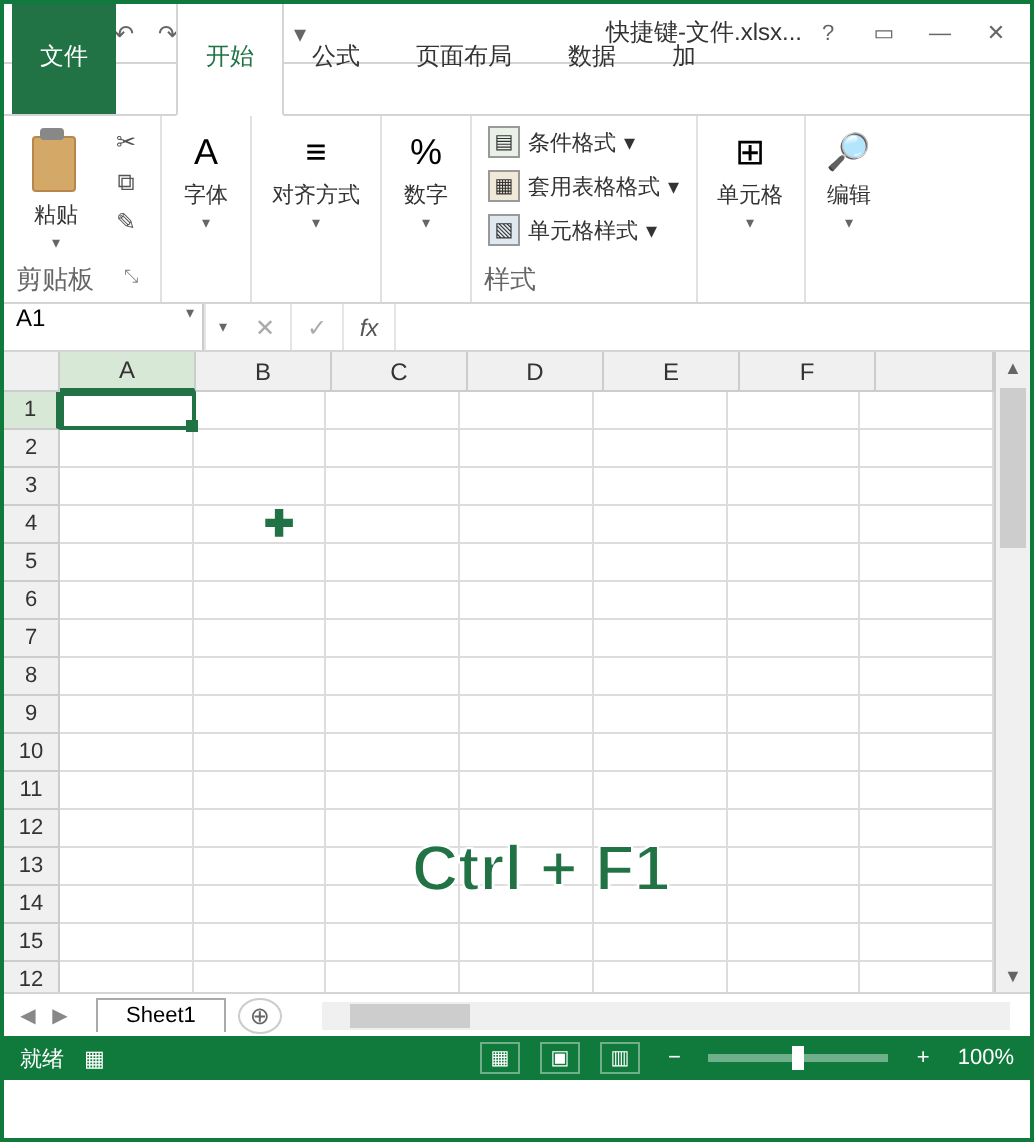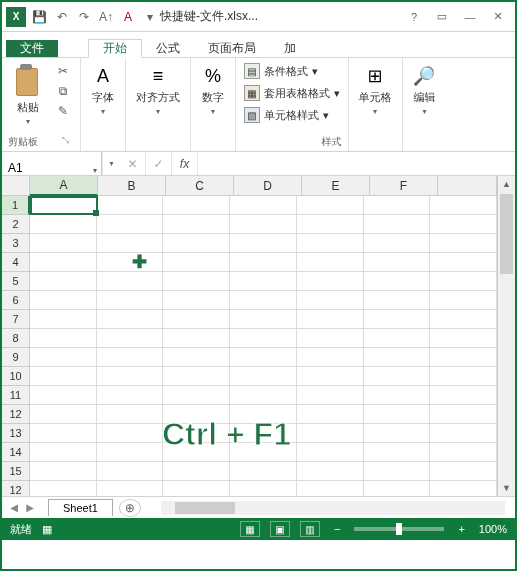--- a/index.html
+++ b/index.html
@@ -3,52 +3,52 @@
 <meta charset="utf-8">
 <style>
 * { box-sizing: border-box; margin: 0; padding: 0; font-family: "Microsoft YaHei", "Segoe UI", sans-serif; }
 body { background: #fff; width: 517px; height: 571px; border: 2px solid #0f7a3c; overflow: hidden; position: relative; }
 
 
 .titlebar { height: 30px; background: #fff; display: flex; align-items: center; padding: 0 4px; border-bottom: 1px solid #d4d4d4; }
 .titlebar .xl-icon { width: 20px; height: 20px; background: #217346; color: #fff; display: flex; align-items: center; justify-content: center; font-size: 10px; font-weight: bold; margin-right: 4px; }
 .titlebar .qat { display: flex; gap: 2px; }
 .titlebar .qat .qbtn { width: 20px; height: 20px; display: flex; align-items: center; justify-content: center; color: #666; font-size: 12px; cursor: pointer; }
-.titlebar .title { flex: 1; text-align: left; font-size: 12px; color: #333; }
+.titlebar .title { flex: 1; text-align: right; font-size: 12px; color: #333; }
 .titlebar .wincontrols { display: flex; gap: 2px; }
 .titlebar .wincontrols .wbtn { width: 26px; height: 20px; display: flex; align-items: center; justify-content: center; color: #666; font-size: 11px; cursor: pointer; }
 
 
 .ribbon-tabs { height: 26px; background: #fff; display: flex; align-items: flex-end; padding-left: 4px; border-bottom: 1px solid #d4d4d4; }
-.ribbon-tabs .tab { padding: 0 14px; font-size: 12px; color: #333; cursor: pointer; }
+.ribbon-tabs .tab { padding: 20px 14px; font-size: 12px; color: #333; cursor: pointer; }
 .ribbon-tabs .tab.file { background: #217346; color: #fff; }
 .ribbon-tabs .tab.active { border: 1px solid #d4d4d4; border-bottom: 1px solid #fff; background: #fff; color: #217346; margin-bottom: -1px; margin-left: 30px; }
 
 
 .ribbon { height: 94px; background: #fff; border-bottom: 1px solid #d4d4d4; display: flex; }
 .ribbon .group { border-right: 1px solid #e1e1e1; padding: 4px 6px 2px 6px; display: flex; flex-direction: column; justify-content: space-between; }
 .ribbon .group-content { display: flex; align-items: flex-start; gap: 4px; flex: 1; }
-.ribbon .group-label { font-size: 10px; color: #666; text-align: right; padding-top: 2px; }
+.ribbon .group-label { font-size: 13px; color: #666; text-align: left; padding-top: 2px; }
 .ribbon .bigbtn { display: flex; flex-direction: column; align-items: center; gap: 2px; padding: 2px 4px; cursor: pointer; }
 .ribbon .bigbtn .bicon { width: 24px; height: 24px; display: flex; align-items: center; justify-content: center; font-size: 18px; }
 .ribbon .bigbtn .blabel { font-size: 11px; color: #333; }
 .ribbon .bigbtn .bdrop { font-size: 8px; color: #666; }
 .ribbon .minicol { display: flex; flex-direction: column; gap: 2px; }
 .ribbon .minibtn { width: 22px; height: 18px; display: flex; align-items: center; justify-content: center; font-size: 12px; color: #555; cursor: pointer; }
 .ribbon .styleitem { display: flex; align-items: center; gap: 4px; font-size: 11px; color: #333; cursor: pointer; padding: 1px 2px; white-space: nowrap; }
 .ribbon .styleitem .sicon { width: 16px; height: 16px; display: flex; align-items: center; justify-content: center; border: 1px solid #999; font-size: 10px; }
 .ribbon .expand-footer { display: flex; justify-content: space-between; align-items: center; }
 .ribbon .expand-corner { width: 12px; height: 12px; font-size: 9px; color: #888; cursor: pointer; }
 .clipboard-icon { width: 32px; height: 34px; position: relative; }
 .clipboard-icon::before { content: ""; position: absolute; top: 4px; left: 4px; width: 20px; height: 26px; background: #d4a968; border: 1px solid #b8864a; border-radius: 2px; }
 .clipboard-icon::after { content: ""; position: absolute; top: 0; left: 8px; width: 12px; height: 6px; background: #888; border-radius: 2px; }
 
 
 .formula-bar { height: 24px; border-bottom: 1px solid #d4d4d4; display: flex; align-items: stretch; }
-.formula-bar .namebox { width: 100px; border-right: 1px solid #ccc; display: flex; align-items: flex-end; padding: 0 6px; font-size: 12px; position: relative; }
+.formula-bar .namebox { width: 100px; border-right: 1px solid #ccc; display: flex; align-items: flex-start; padding: 0 6px; font-size: 12px; position: relative; }
 .formula-bar .namebox .drop { position: absolute; right: 4px; font-size: 8px; color: #666; }
 .formula-bar .fbtn { width: 26px; border-right: 1px solid #e5e5e5; display: flex; align-items: center; justify-content: center; font-size: 12px; color: #aaa; cursor: pointer; }
 .formula-bar .fx { font-style: italic; color: #555; }
 .formula-bar .finput { flex: 1; padding: 0 6px; font-size: 12px; }
 .formula-bar .fbox-drop { width: 18px; display: flex; align-items: center; justify-content: center; font-size: 8px; color: #666; border-left: 1px solid #e5e5e5; }
 
 
 .grid-area { position: relative; height: 320px; overflow: hidden; }
 .grid-area .selectall { position: absolute; top: 0; left: 0; width: 28px; height: 20px; background: #f0f0f0; border-right: 1px solid #ccc; border-bottom: 1px solid #ccc; }
 .grid-area .colheads { position: absolute; top: 0; left: 28px; right: 18px; height: 20px; display: flex; }
@@ -59,21 +59,21 @@
 .grid-area .rowheads .rh.sel { background: #d7e8d7; border-right: 2px solid #217346; }
 .grid-area .cells { position: absolute; top: 20px; left: 28px; right: 18px; bottom: 0; }
 .grid-area .cells .row { display: flex; }
 .grid-area .cells .cell { width: 68px; height: 19px; border-right: 1px solid #dcdcdc; border-bottom: 1px solid #dcdcdc; }
 .grid-area .active-outline { position: absolute; top: 20px; left: 28px; width: 68px; height: 19px; border: 2px solid #217346; pointer-events: none; }
 .grid-area .active-outline::after { content: ""; position: absolute; right: -3px; bottom: -3px; width: 6px; height: 6px; background: #217346; }
 .grid-area .vscroll { position: absolute; top: 0; right: 0; width: 18px; height: 100%; background: #f0f0f0; border-left: 1px solid #ccc; }
 .grid-area .vscroll .thumb { position: absolute; top: 18px; left: 2px; right: 2px; height: 80px; background: #cdcdcd; }
 .grid-area .vscroll .arrow { position: absolute; left: 0; right: 0; height: 16px; display: flex; align-items: center; justify-content: center; font-size: 9px; color: #666; }
 .grid-area .cursor-plus { position: absolute; top: 75px; left: 130px; color: #217346; font-size: 18px; font-weight: bold; pointer-events: none; }
-.grid-area .overlay-text { position: absolute; top: 240px; left: 160px; font-size: 32px; font-weight: bold; color: #217346; -webkit-text-stroke: 1px #fff; text-shadow: 0 0 3px #fff; pointer-events: none; }
+.grid-area .overlay-text { position: absolute; top: 240px; left: 160px; font-size: 32px; font-weight: bold; color: #217346; -webkit-text-stroke: 1px #fff; text-shadow: 0 0 3px #fff; pointer-events: none; padding-left: 44px; }
 
 
 .sheet-bar { height: 22px; background: #fff; border-top: 1px solid #d4d4d4; display: flex; align-items: center; padding: 0 4px; }
 .sheet-bar .navbtn { width: 16px; font-size: 10px; color: #888; text-align: center; cursor: pointer; }
 .sheet-bar .tab { padding: 2px 14px; border: 1px solid #aaa; border-bottom: none; font-size: 11px; background: #fff; margin-top: -1px; cursor: pointer; }
 .sheet-bar .addtab { width: 22px; height: 18px; display: flex; align-items: center; justify-content: center; border: 1px solid #ccc; border-radius: 50%; font-size: 12px; color: #666; margin-left: 6px; cursor: pointer; }
 .sheet-bar .hscroll { flex: 1; margin: 0 6px 0 20px; height: 14px; background: #f0f0f0; position: relative; }
 .sheet-bar .hscroll .thumb { position: absolute; left: 14px; top: 1px; bottom: 1px; width: 60px; background: #cdcdcd; }
 
 
@@ -104,20 +104,21 @@
     <div class="wbtn">—</div>
     <div class="wbtn">✕</div>
   </div>
 </div>
 
 <div class="ribbon-tabs">
   <div class="tab file">文件</div>
   <div class="tab active">开始</div>
   <div class="tab">公式</div>
   <div class="tab">页面布局</div>
+  <div class="tab">数据</div>
   <div class="tab">加</div>
 </div>
 
 <div class="ribbon">
   <div class="group">
     <div class="group-content">
       <div class="bigbtn">
         <div class="clipboard-icon"></div>
         <div class="blabel">粘贴</div>
         <div class="bdrop">▾</div>

